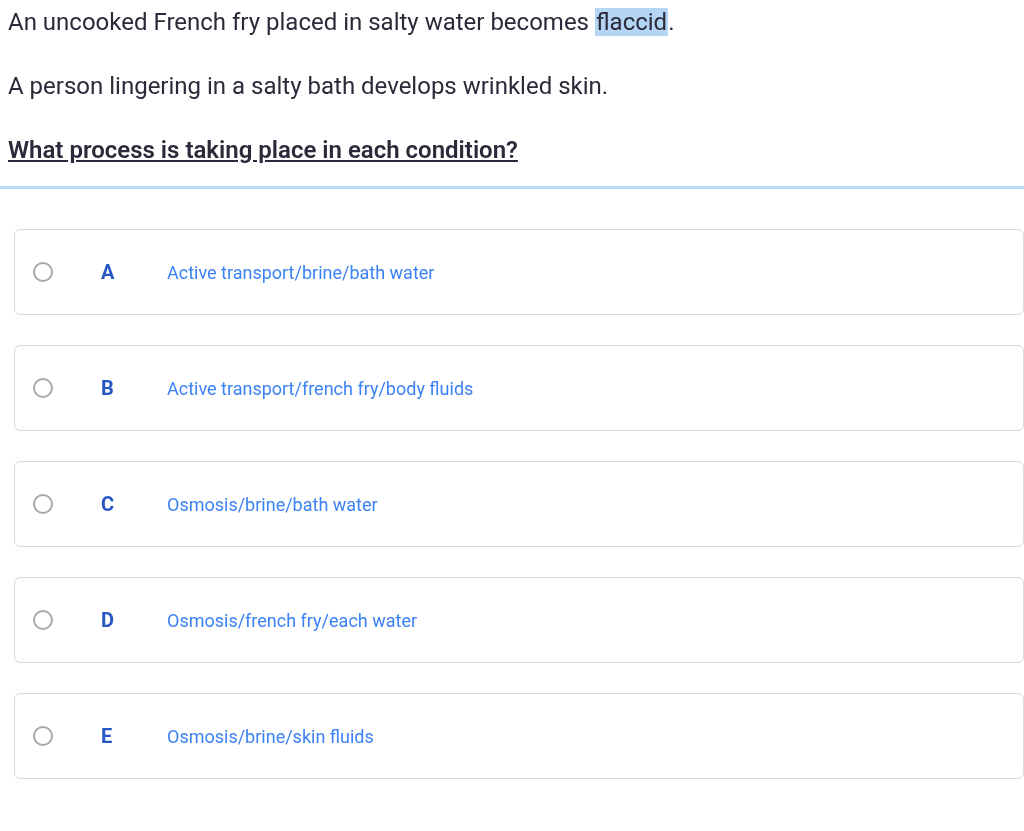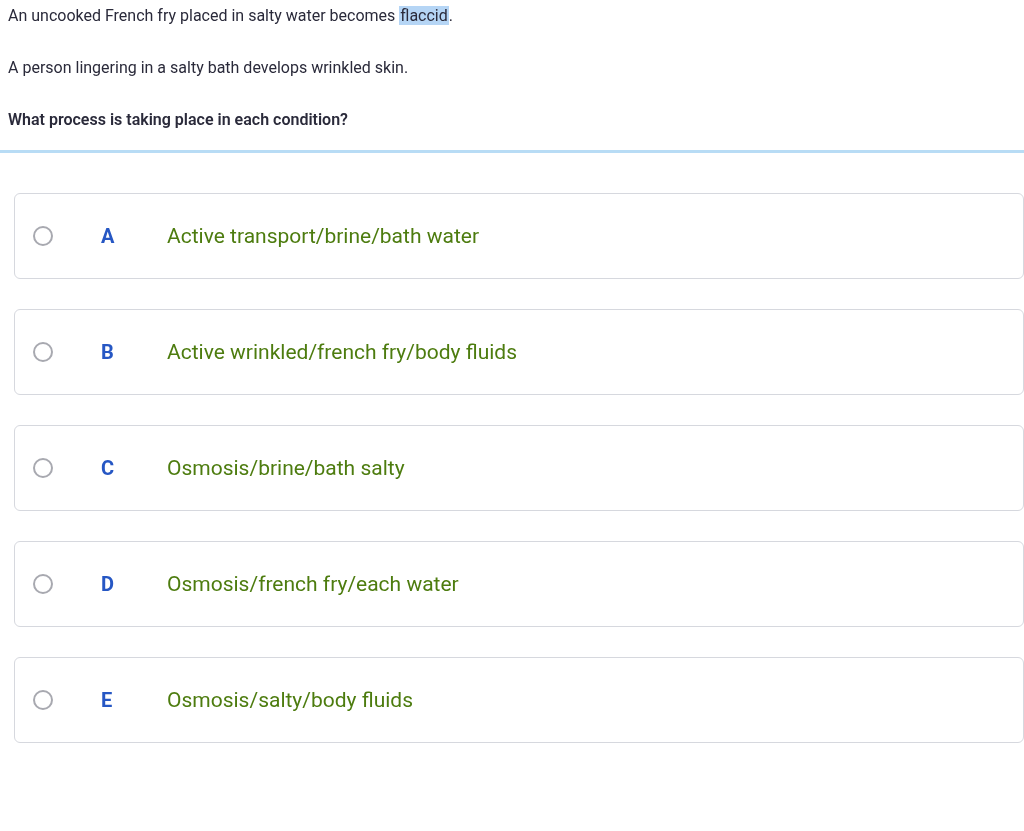--- a/index.html
+++ b/index.html
@@ -10,28 +10,29 @@
     body {
       font-family: -apple-system, BlinkMacSystemFont, "Segoe UI", Roboto, "Helvetica Neue", Arial, sans-serif;
       background: #ffffff;
       width: 1024px;
       height: 831px;
       overflow: hidden;
     }
     .question-text {
       padding: 4px 8px 0 8px;
       color: #2a2a3a;
-      font-size: 16px;
+      font-size: 24px;
       line-height: 1.5;
     }
     .question-text p {
       margin-bottom: 28px;
     }
     .question-text p:last-child {
       margin-bottom: 18px;
+      text-decoration: underline;
     }
     .question-text .bold-line {
       font-weight: 600;
     }
     .highlighted {
       background-color: #b5d5f5;
       padding: 0 1px;
     }
     .divider {
       margin-top: 18px;
@@ -62,22 +63,22 @@
     }
     .option-letter {
       color: #2657c4;
       font-weight: 700;
       font-size: 20px;
       width: 28px;
       margin-right: 38px;
       flex-shrink: 0;
     }
     .option-text {
-      color: #4d7c0f;
-      font-size: 21px;
+      color: #3b82f6;
+      font-size: 18px;
     }
   </style>
 </head>
 <body>
 
 <div class="question-text">
   <p>
     <span>An uncooked French fry placed in salty water becomes </span><span class="highlighted">flaccid</span><span>.</span>
   </p>
   <p>A person lingering in a salty bath develops wrinkled skin.</p>
@@ -90,30 +91,30 @@
 
 <div class="options-container">
   <div class="option">
     <div class="radio-circle"></div>
     <div class="option-letter">A</div>
     <div class="option-text">Active transport/brine/bath water</div>
   </div>
   <div class="option">
     <div class="radio-circle"></div>
     <div class="option-letter">B</div>
-    <div class="option-text">Active wrinkled/french fry/body fluids</div>
+    <div class="option-text">Active transport/french fry/body fluids</div>
   </div>
   <div class="option">
     <div class="radio-circle"></div>
     <div class="option-letter">C</div>
-    <div class="option-text">Osmosis/brine/bath salty</div>
+    <div class="option-text">Osmosis/brine/bath water</div>
   </div>
   <div class="option">
     <div class="radio-circle"></div>
     <div class="option-letter">D</div>
     <div class="option-text">Osmosis/french fry/each water</div>
   </div>
   <div class="option">
     <div class="radio-circle"></div>
     <div class="option-letter">E</div>
-    <div class="option-text">Osmosis/salty/body fluids</div>
+    <div class="option-text">Osmosis/brine/skin fluids</div>
   </div>
 </div>
 
 </body></html>

